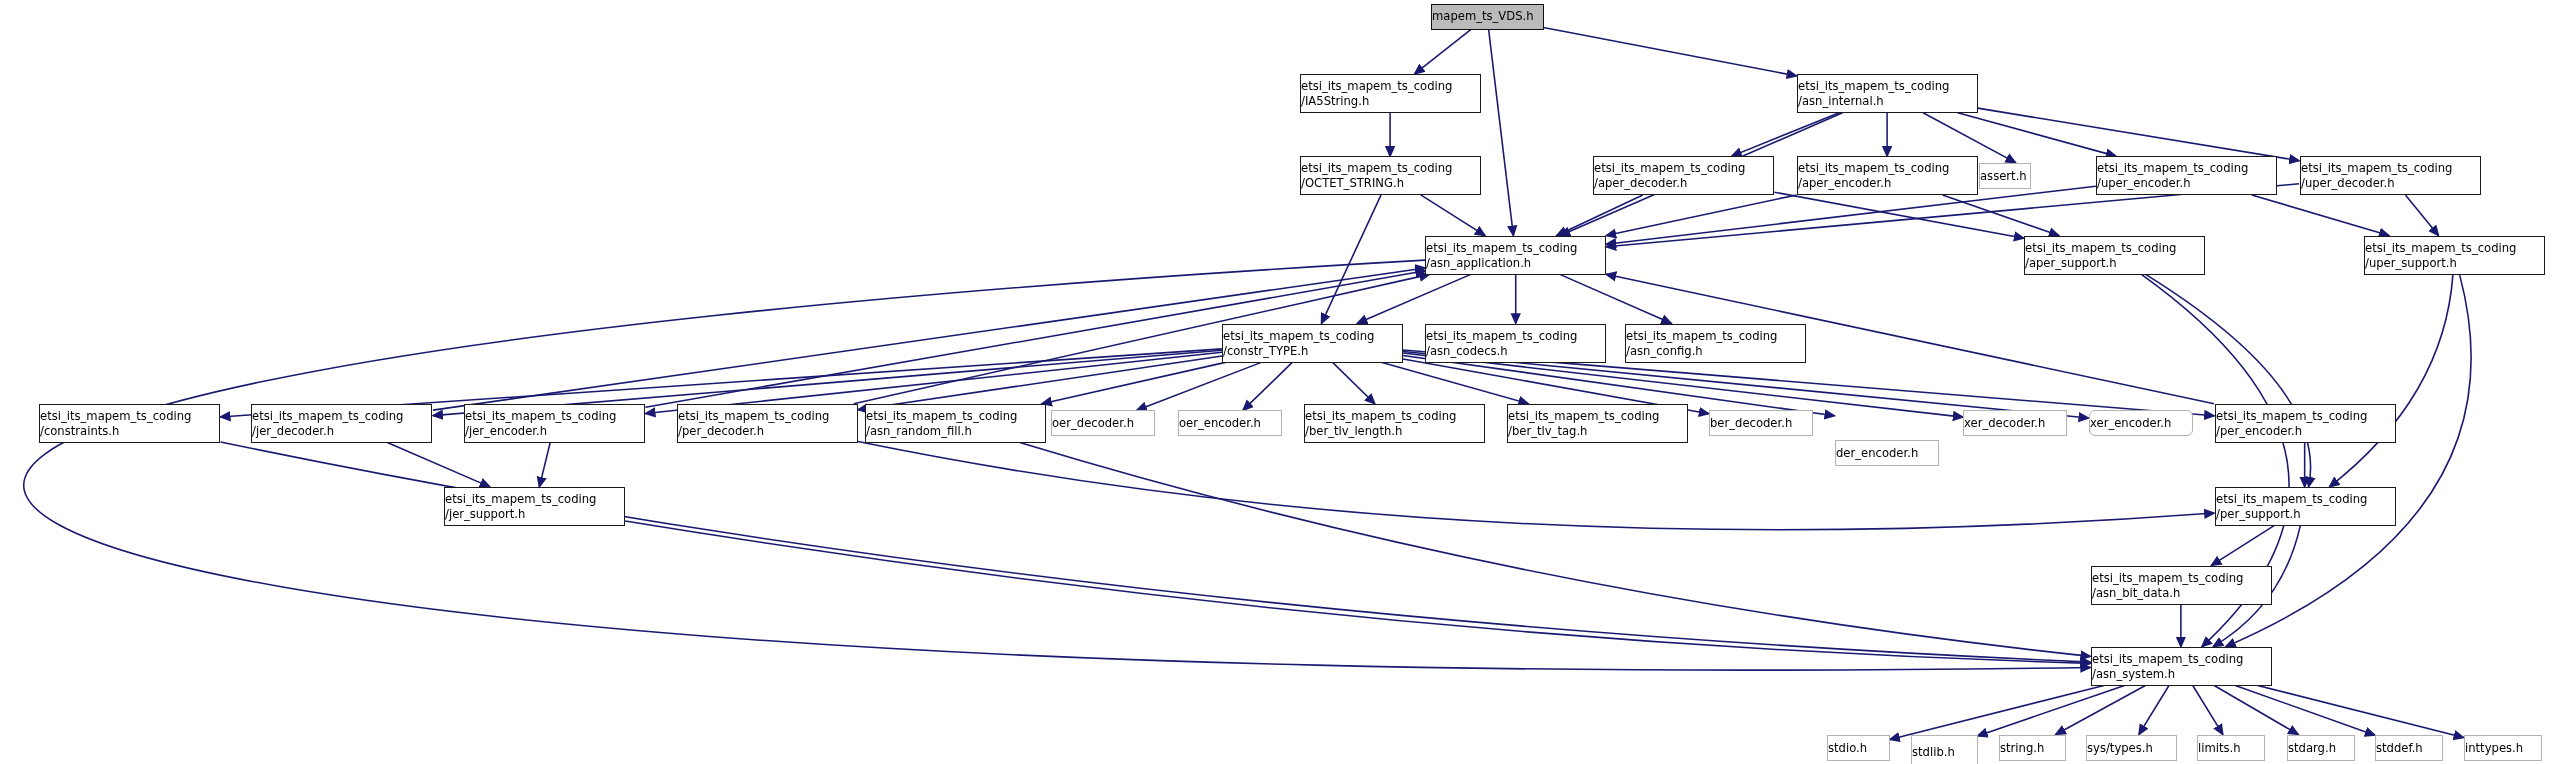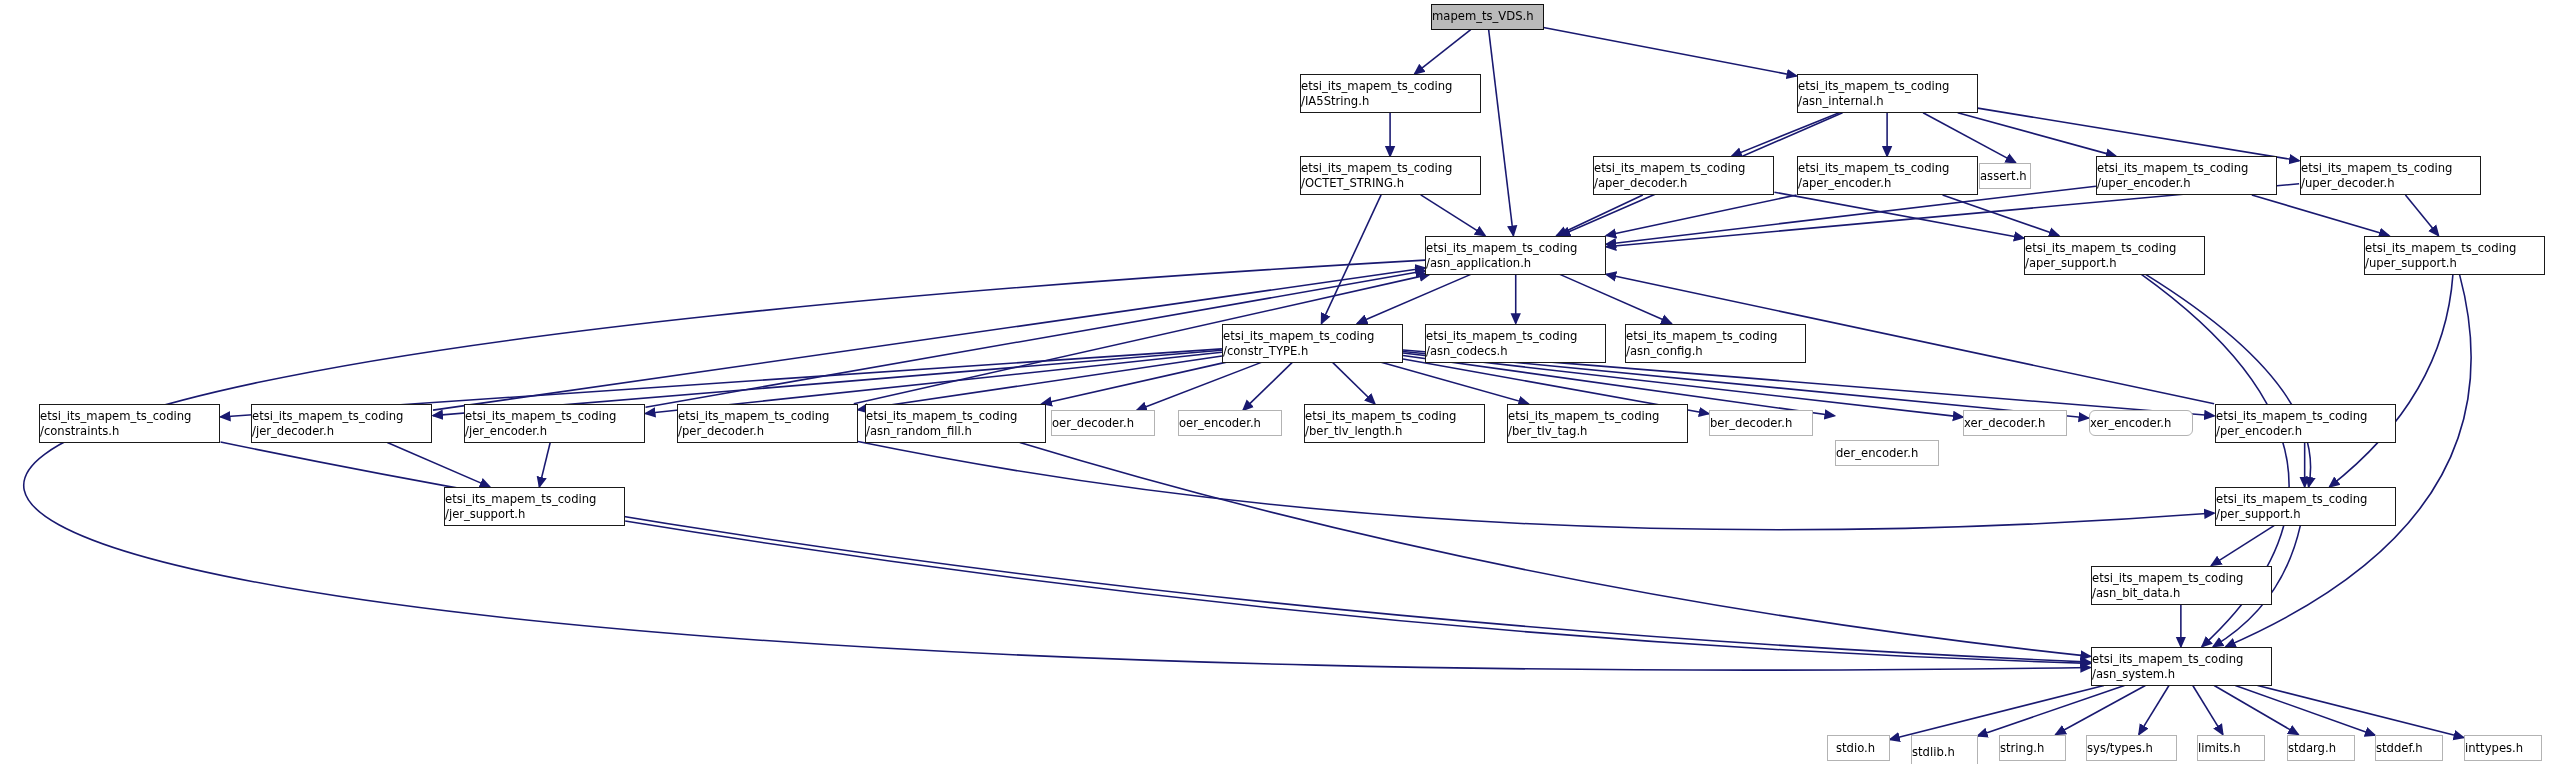--- a/index.html
+++ b/index.html
@@ -240,21 +240,21 @@
         <div class="lbl">/per_support.h</div>
       </div>
       <div class="node internal" style="left: 2091px; top: 566px; width: 181px; height: 39px;">
         <div class="lbl">etsi_its_mapem_ts_coding</div>
         <div class="lbl">/asn_bit_data.h</div>
       </div>
       <div class="node internal" style="left: 2091px; top: 647px; width: 181px; height: 39px;">
         <div class="lbl">etsi_its_mapem_ts_coding</div>
         <div class="lbl">/asn_system.h</div>
       </div>
-      <div class="node external" style="left: 1827px; top: 735px; width: 63px; height: 26px; padding-left: 8px;">
+      <div class="node external" style="left: 1827px; top: 735px; width: 63px; height: 26px;">
         <div class="lbl">stdio.h</div>
       </div>
       <div class="node external" style="left: 1911px; top: 735px; width: 67px; height: 34px;">
         <div class="lbl">stdlib.h</div>
       </div>
       <div class="node external" style="left: 1999px; top: 735px; width: 67px; height: 26px;">
         <div class="lbl">string.h</div>
       </div>
       <div class="node external" style="left: 2086px; top: 735px; width: 91px; height: 26px;">
         <div class="lbl">sys/types.h</div>

